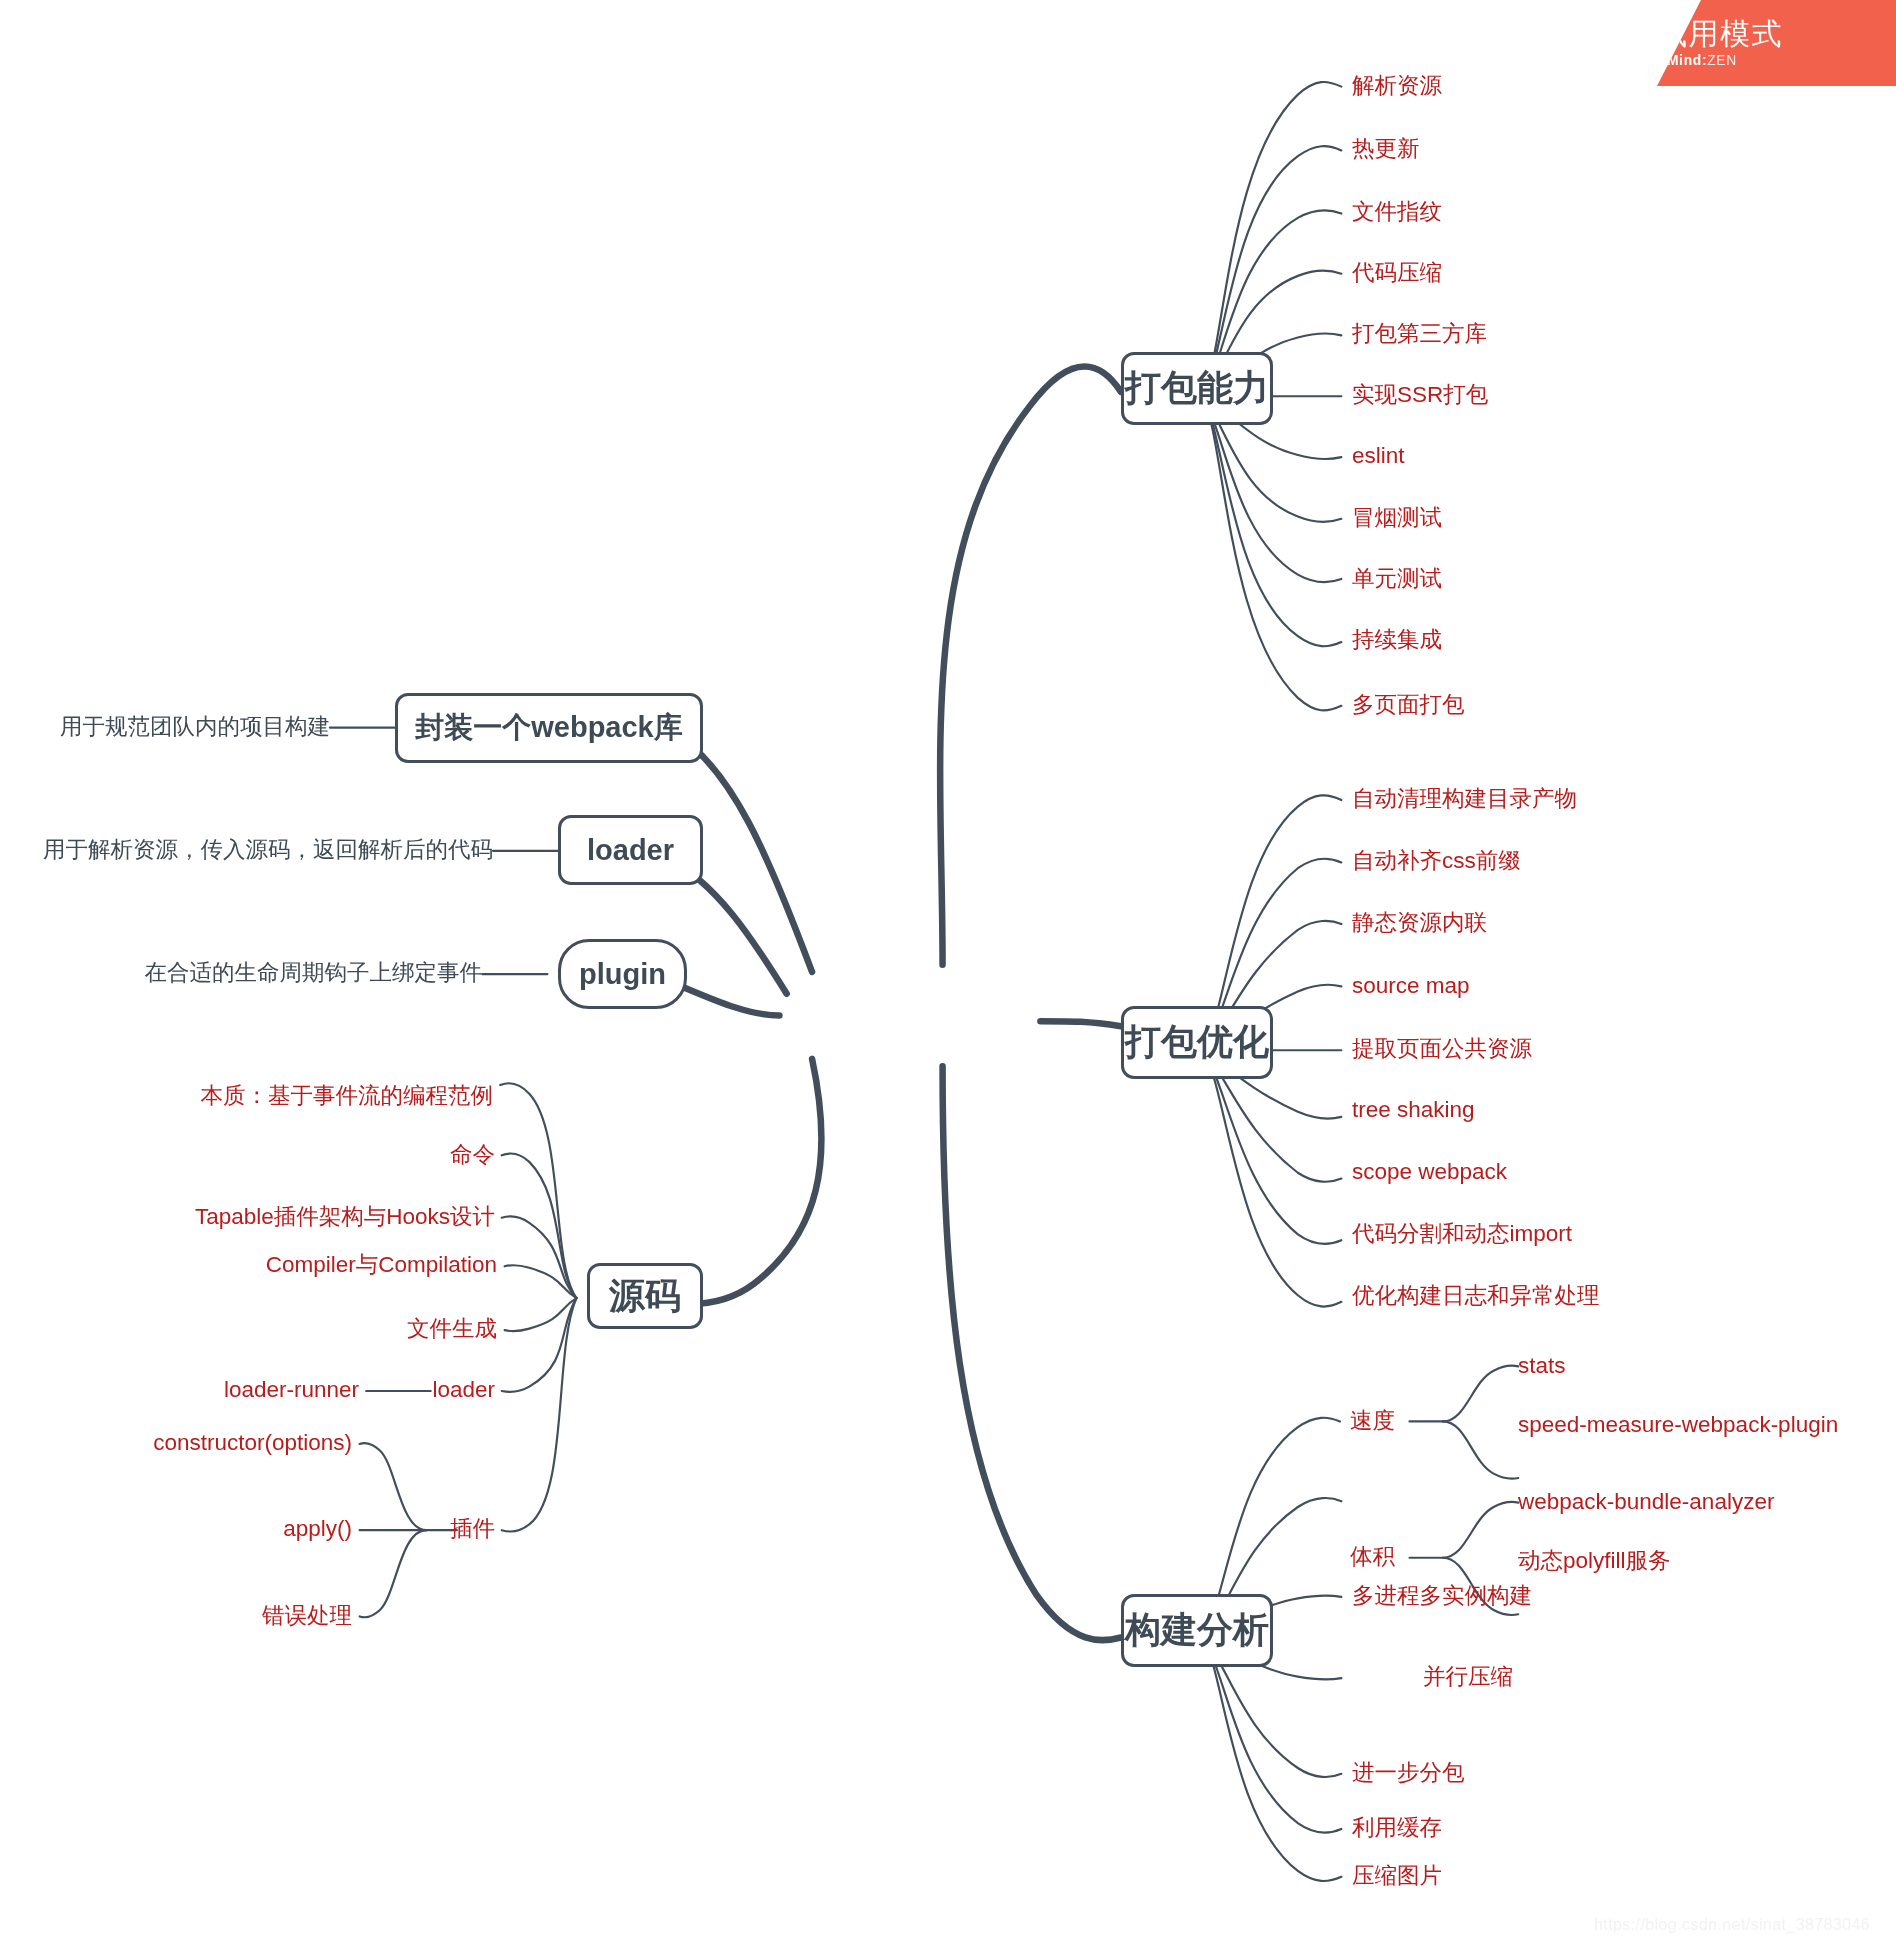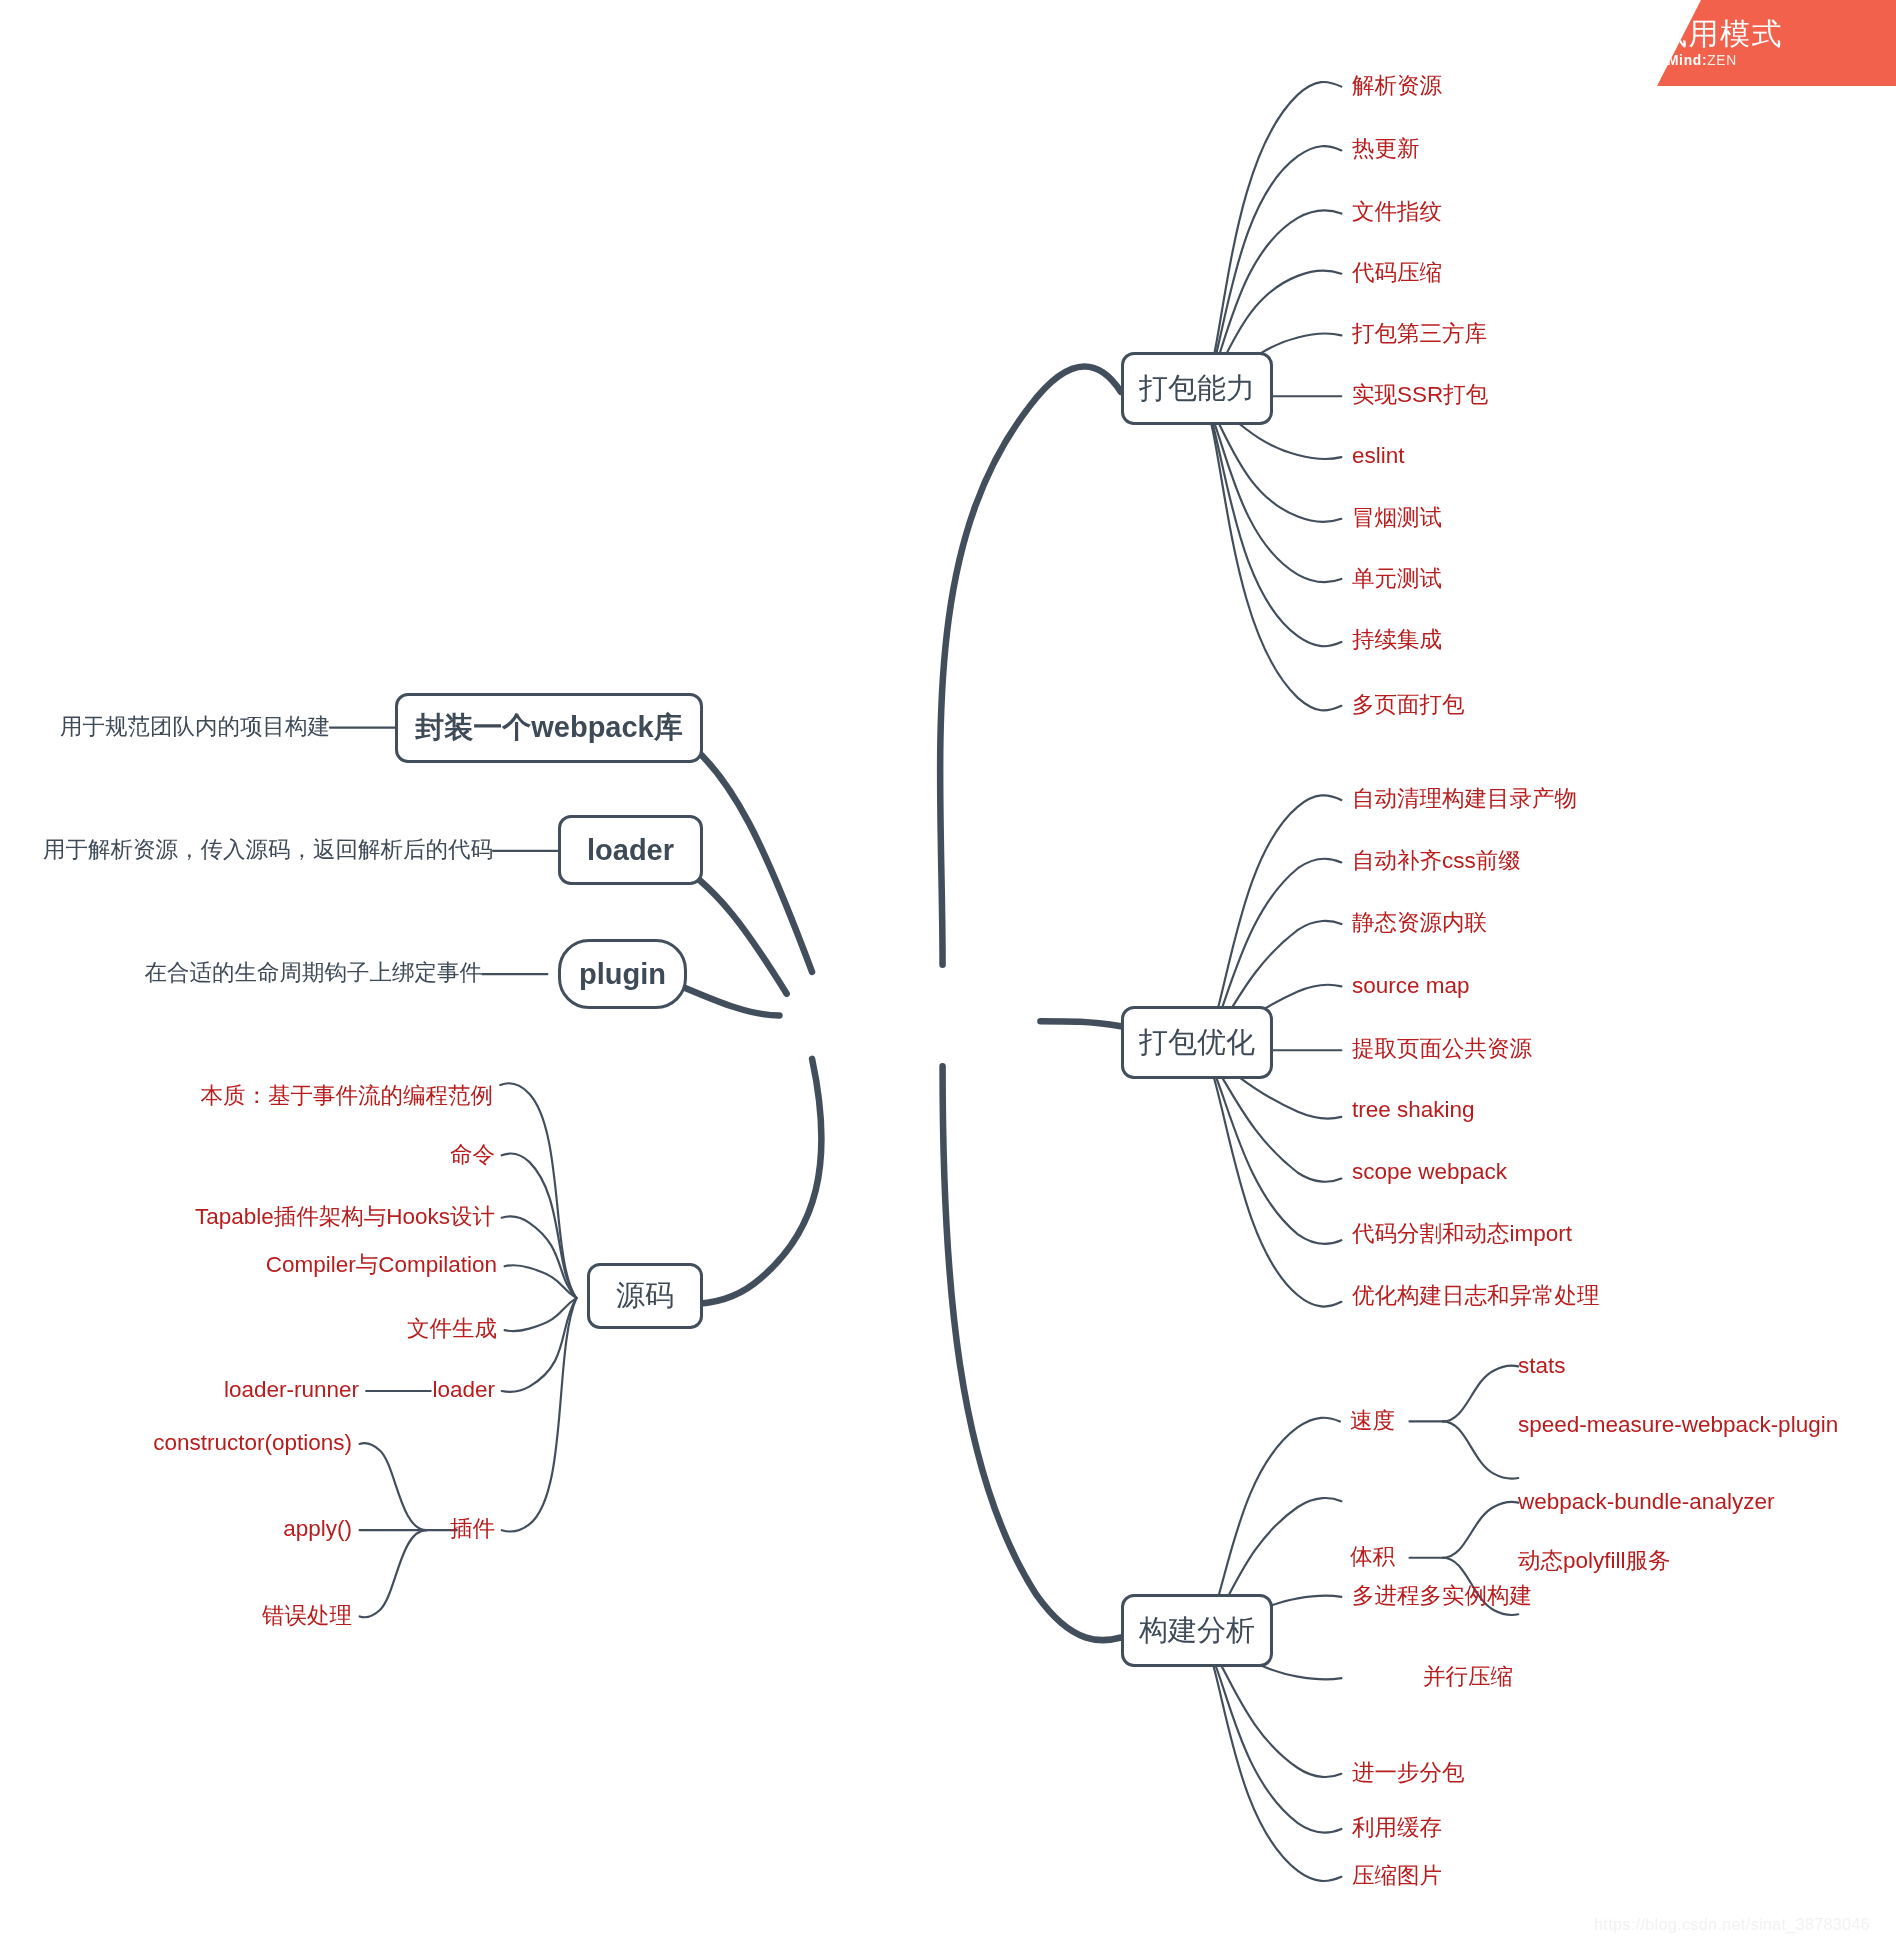--- a/index.html
+++ b/index.html
@@ -38,22 +38,22 @@
   }
   .node.root {
     border: 4.4px solid #434e5c;
     font-size: 45px;
     font-weight: bold;
     letter-spacing: 0.4px;
     border-radius: 16px;
   }
   .node.main {
     border: 3.6px solid #434e5c;
-    font-size: 29px;
-    font-weight: normal;
+    font-size: 36px;
+    font-weight: bold;
     border-radius: 13px;
   }
   .node.boxed {
     border: 3.6px solid #434e5c;
     font-size: 29px;
     font-weight: bold;
     border-radius: 13px;
   }
   .leaf {
     position: absolute;

